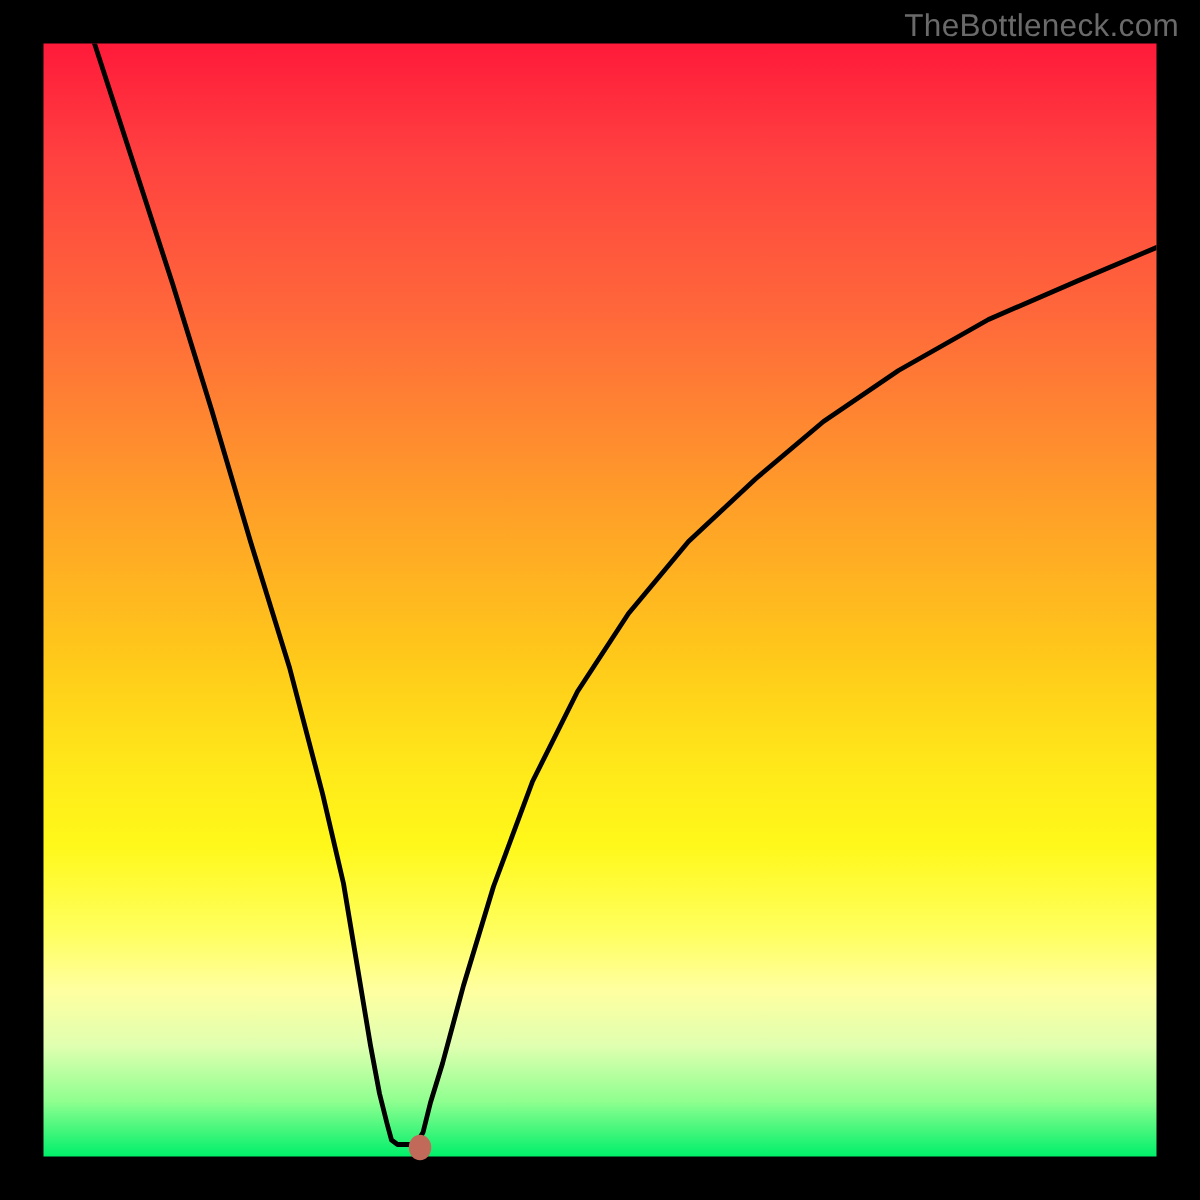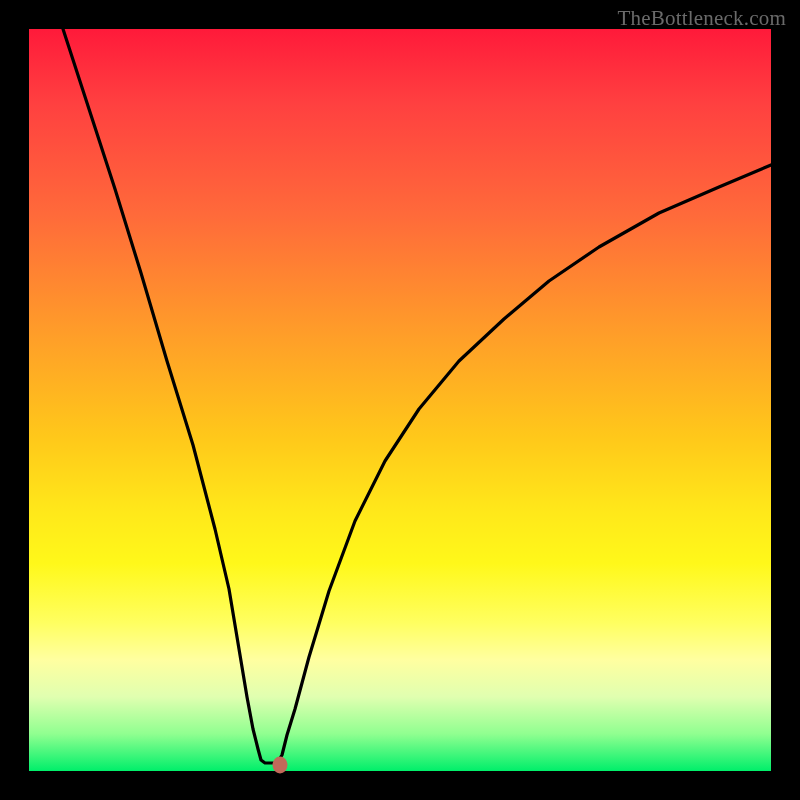--- a/index.html
+++ b/index.html
@@ -30,21 +30,20 @@
       #90ff90 95%,
       #00ef6a 100%);
   }
   .watermark {
     position: absolute;
     right: 14px;
     top: 6px;
     color: #6a6a6a;
     font-size: 21px;
     letter-spacing: 0.2px;
-    font-family: Liberation Serif, serif;
   }
   .marker {
     position: absolute;
     width: 15px;
     height: 17px;
     border-radius: 50%;
     background: #c16a5a;
     transform: translate(-50%, -50%);
   }
   svg.curve {

